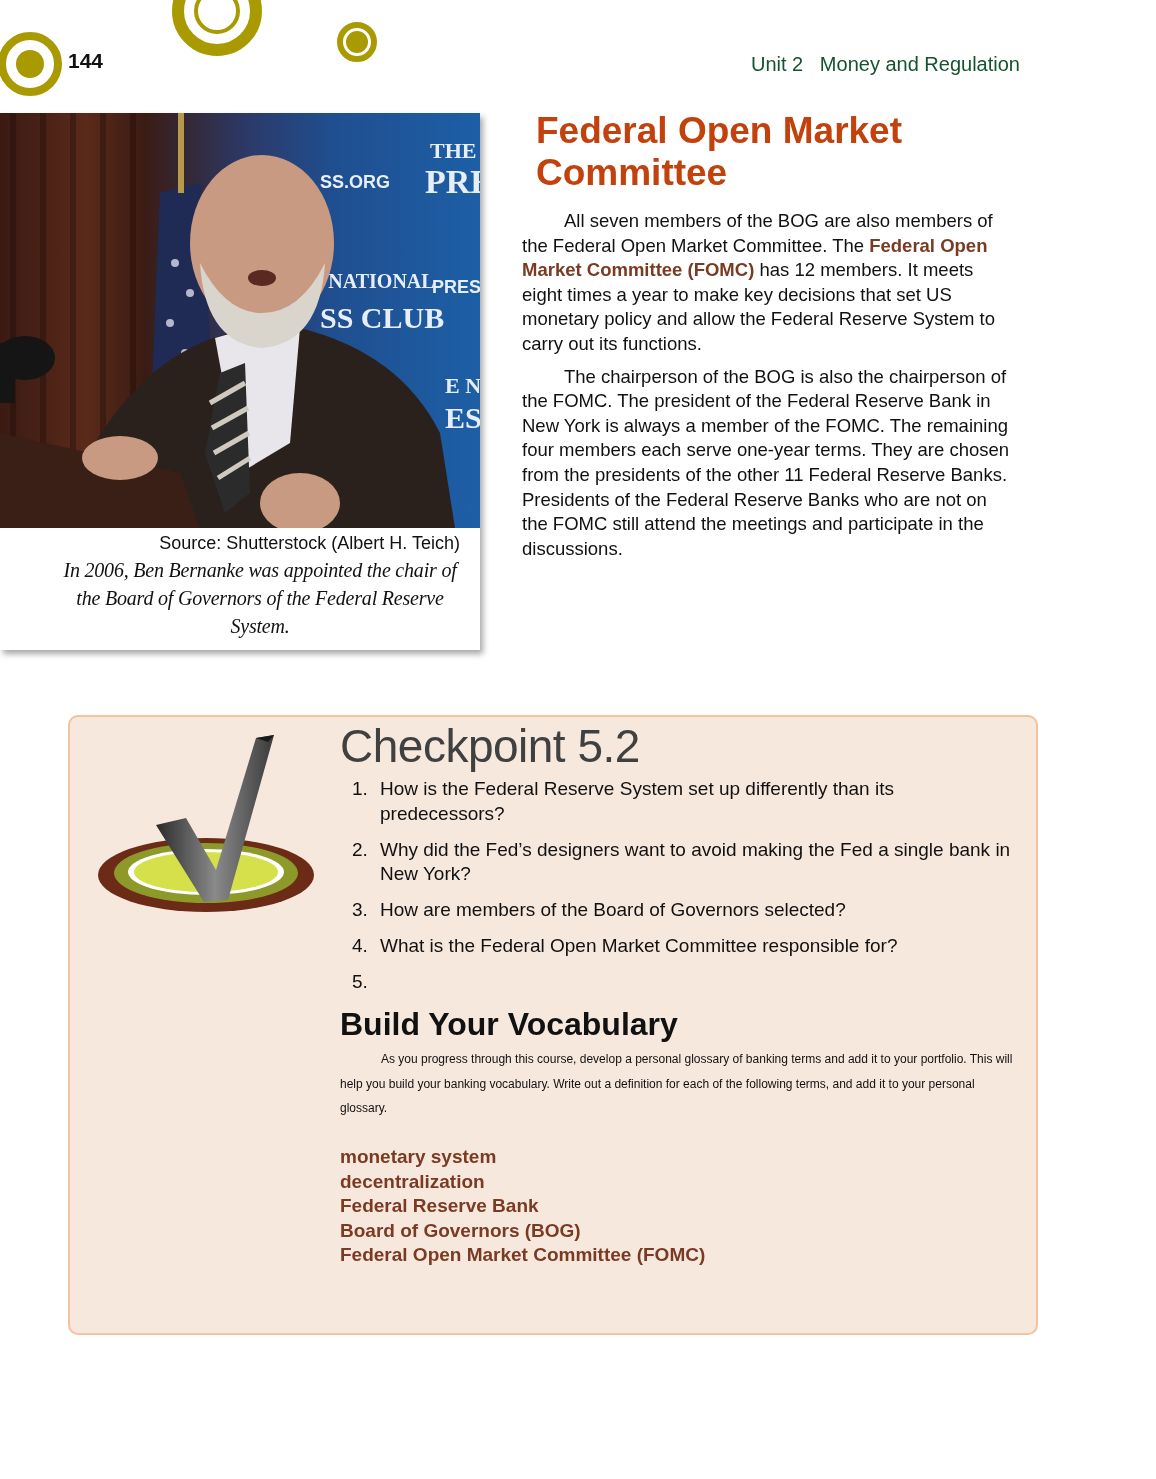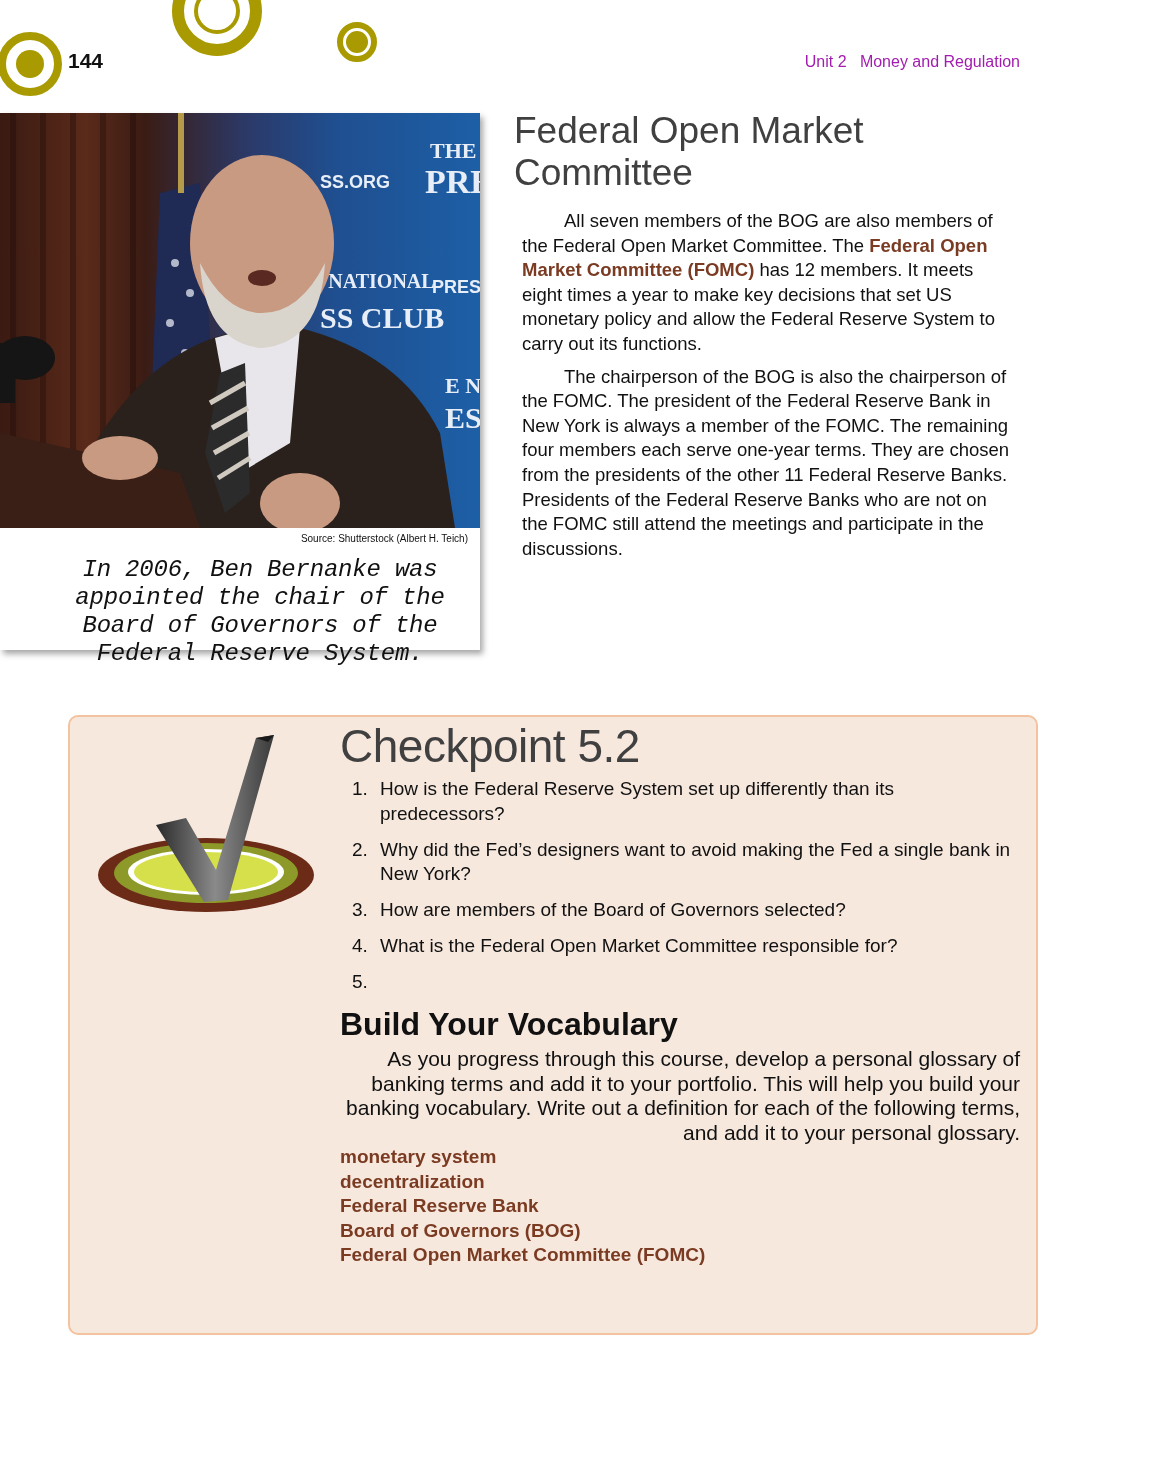--- a/index.html
+++ b/index.html
@@ -8,43 +8,43 @@
       background: #ffffff; color: #111;
       font-family: "Liberation Sans", sans-serif;
     }
     .abs { position: absolute; }
 
     
     .ring { position: absolute; border-radius: 50%; box-sizing: border-box; border-style: solid; border-color: #a89a00; }
     .dot { position: absolute; border-radius: 50%; background: #a89a00; }
 
     .page-number { left: 68px; top: 49px; font-size: 21px; font-weight: bold; color: #111; }
-    .running-head { right: 136px; top: 53px; font-size: 16px; color: #a21caf; white-space: pre; }
+    .running-head { right: 136px; top: 53px; font-size: 20px; color: #14532d; white-space: pre; }
 
     
     .photo-card {
       left: 0; top: 113px; width: 480px; height: 537px; background: #fff;
       box-shadow: 3px 4px 6px rgba(0,0,0,0.35);
     }
     .photo {
       position: absolute; left: 0; top: 0; width: 480px; height: 415px; overflow: hidden;
       background: linear-gradient(90deg, #3a1a12 0%, #5a2a1a 18%, #3b1c14 30%, #2b3a6a 52%, #1f4f90 70%, #1d5fa6 100%);
     }
     .photo svg { position: absolute; left: 0; top: 0; }
-    .source { right: 12px; top: 420px; font-size: 10px; color: #111; }
+    .source { right: 20px; top: 420px; font-size: 18px; color: #111; }
     .caption {
       left: 50px; top: 443px; width: 420px; text-align: center;
-      font-family: Liberation Mono, monospace; font-size: 24px; line-height: 28px;
+      font-family: Liberation Serif, serif; font-size: 20px; line-height: 28px;
       color: #111; font-style: italic; letter-spacing: -0.2px;
     }
 
     
     .section-title {
-      left: 514px; top: 110px; width: 500px;
-      font-size: 37px; line-height: 42px; color: #404040; font-weight: normal;
+      left: 536px; top: 110px; width: 500px;
+      font-size: 37px; line-height: 42px; color: #c2410c; font-weight: bold;
     }
     .body-text {
       left: 514px; top: 201px; width: 510px;
       font-size: 18.5px; line-height: 24.6px; color: #111;
     }
     .body-text p { margin: 8px; text-indent: 42px; }
     .term { color: #7a3b22; font-weight: bold; }
 
     
     .checkpoint {
@@ -53,21 +53,21 @@
     }
     .check-icon { left: 96px; top: 730px; width: 220px; height: 185px; }
     .cp-title { left: 340px; top: 719px; font-size: 46px; color: #404040; letter-spacing: -0.5px; }
     .questions {
       left: 340px; top: 777px; width: 680px; margin: 0; padding: 0; list-style: none;
       font-size: 19px; line-height: 24.5px; color: #111;
     }
     .questions li { display: flex; margin-bottom: 11.5px; }
     .questions .num { width: 40px; flex: none; text-align: left; padding-left: 12px; box-sizing: border-box; }
     .vocab-title { left: 340px; top: 1006px; font-size: 32px; font-weight: bold; color: #111; }
-    .vocab-body { left: 340px; top: 1047px; width: 680px; font-size: 21px; line-height: 24.6px; color: #111; margin: 0; text-indent: 41px; text-align: right; }
+    .vocab-body { left: 340px; top: 1047px; width: 680px; font-size: 12px; line-height: 24.6px; color: #111; margin: 0; text-indent: 41px; }
     .vocab-list { left: 340px; top: 1145px; margin: 0; padding: 0; list-style: none; font-size: 19px; line-height: 24.6px; font-weight: bold; color: #7a3b22; }
   </style>
 </head>
 <body>
 
 <div class="ring" style="left:-2px; top:32px; width:64px; height:64px; border-width:8px;"></div>
 <div class="dot" style="left:16px; top:50px; width:28px; height:28px;"></div>
 <div class="ring" style="left:172px; top:-34px; width:90px; height:90px; border-width:12px;"></div>
 <div class="ring" style="left:194px; top:-12px; width:46px; height:46px; border-width:4px;"></div>
 <div class="ring" style="left:337px; top:22px; width:40px; height:40px; border-width:6px;"></div>

